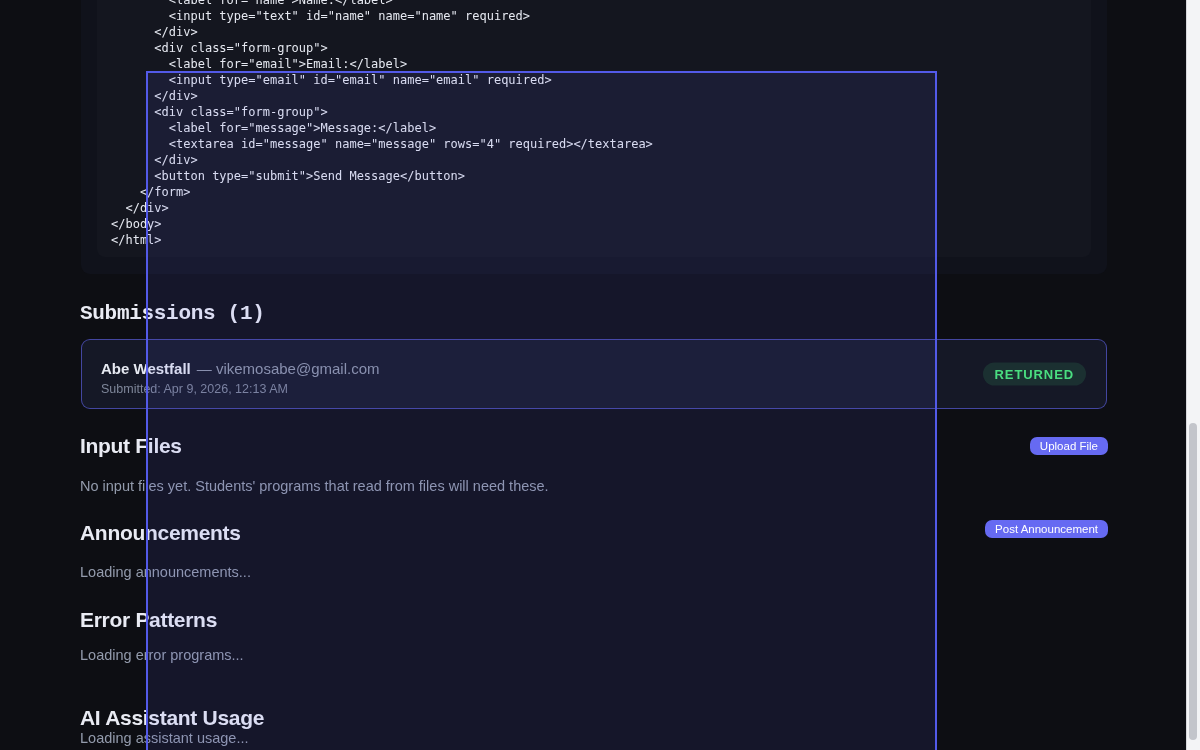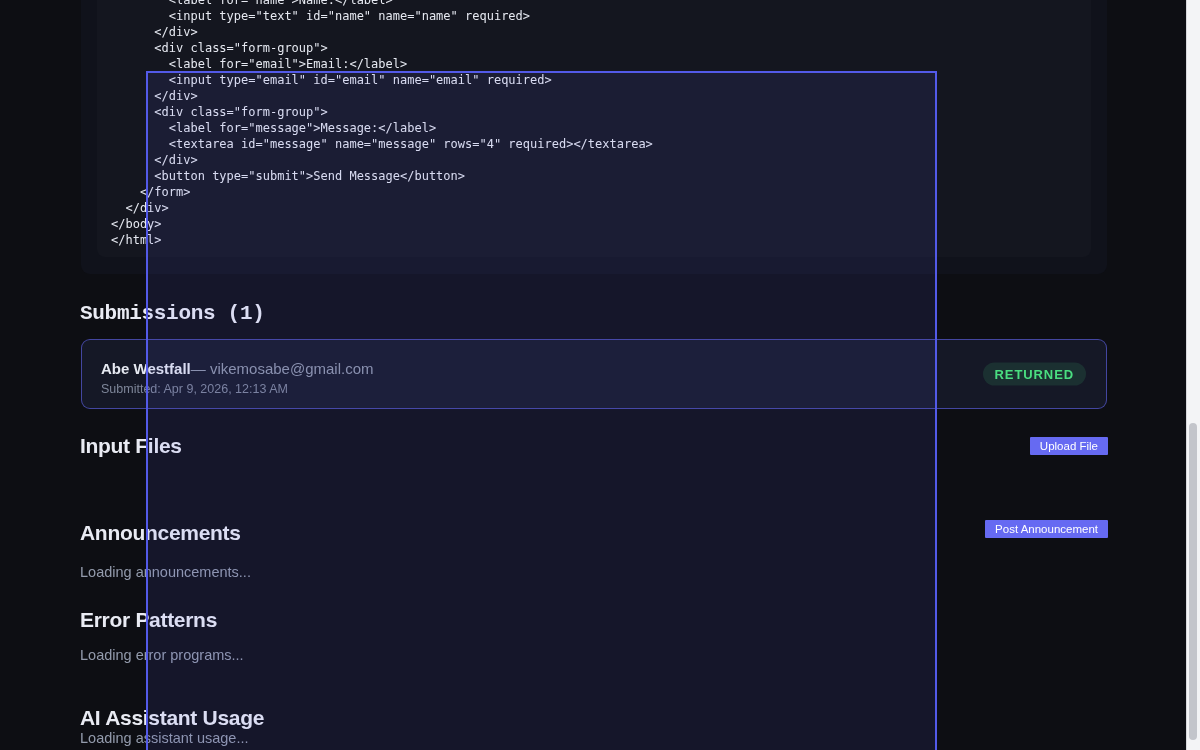--- a/index.html
+++ b/index.html
@@ -47,36 +47,36 @@
 
   
   .submission-card {
     position: absolute; left: 81px; top: 339px; width: 1026px; height: 70px;
     background: #151826;
     border: 1px solid rgba(99,102,241,0.60);
     border-radius: 9px;
   }
   .sub-name-row { position: absolute; left: 19px; top: 20px; font-size: 15px; white-space: nowrap; }
   .sub-name { color: #e6e9f1; font-weight: 700; }
-  .sub-meta { color: #8e96a8; font-weight: 400; }
+  .sub-meta { color: #8e96a8; font-weight: 400; margin-left: 6px; }
   .sub-submitted { position: absolute; left: 19px; top: 42px; font-size: 12.5px; color: #7e8699; }
   .status-badge {
     position: absolute; right: 20px; top: 50%; transform: translateY(-50%);
     background: rgba(74,222,128,0.12); color: #4ade80;
     font-size: 13px; font-weight: 700; letter-spacing: 0.9px;
     padding: 4px 12px; border-radius: 999px;
   }
 
   
   .btn {
     position: absolute; right: 92px;
     background: #666af2; color: #ffffff;
     font-family: "Liberation Sans", sans-serif;
     font-size: 11.5px; font-weight: 400;
-    border: none; border-radius: 1px;
+    border: none; border-radius: 7px;
     padding: 3px 10px; height: 18px; line-height: 12px;
     cursor: pointer; white-space: nowrap;
   }
 
   
   .scrollbar-track {
     position: absolute; right: 0; top: 0; width: 14px; height: 750px;
     background: #f3f4f6; border-left: 1px solid #d7d8dc; z-index: 60;
   }
   .scrollbar-thumb {
@@ -115,20 +115,21 @@
   <div class="submission-card">
     <div class="sub-name-row">
       <span class="sub-name">Abe Westfall</span><span class="sub-meta">— vikemosabe@gmail.com</span>
     </div>
     <div class="sub-submitted">Submitted: Apr 9, 2026, 12:13 AM</div>
     <span class="status-badge">RETURNED</span>
   </div>
 
   <h2 class="heading" style="top:434px;">Input Files</h2>
   <button class="btn" style="top:437px;">Upload File</button>
+  <p class="muted" style="top:478px;">No input files yet. Students' programs that read from files will need these.</p>
 
   <h2 class="heading" style="top:521px;">Announcements</h2>
   <button class="btn" style="top:520px;">Post Announcement</button>
   <p class="muted" style="top:564px;">Loading announcements...</p>
 
   <h2 class="heading" style="top:602px;margin-top:6px;">Error Patterns</h2>
   <p class="muted" style="top:647px;">Loading error programs...</p>
 
   <h2 class="heading" style="top:706px;">AI Assistant Usage</h2>
   <p class="muted" style="top:730px;">Loading assistant usage...</p>

